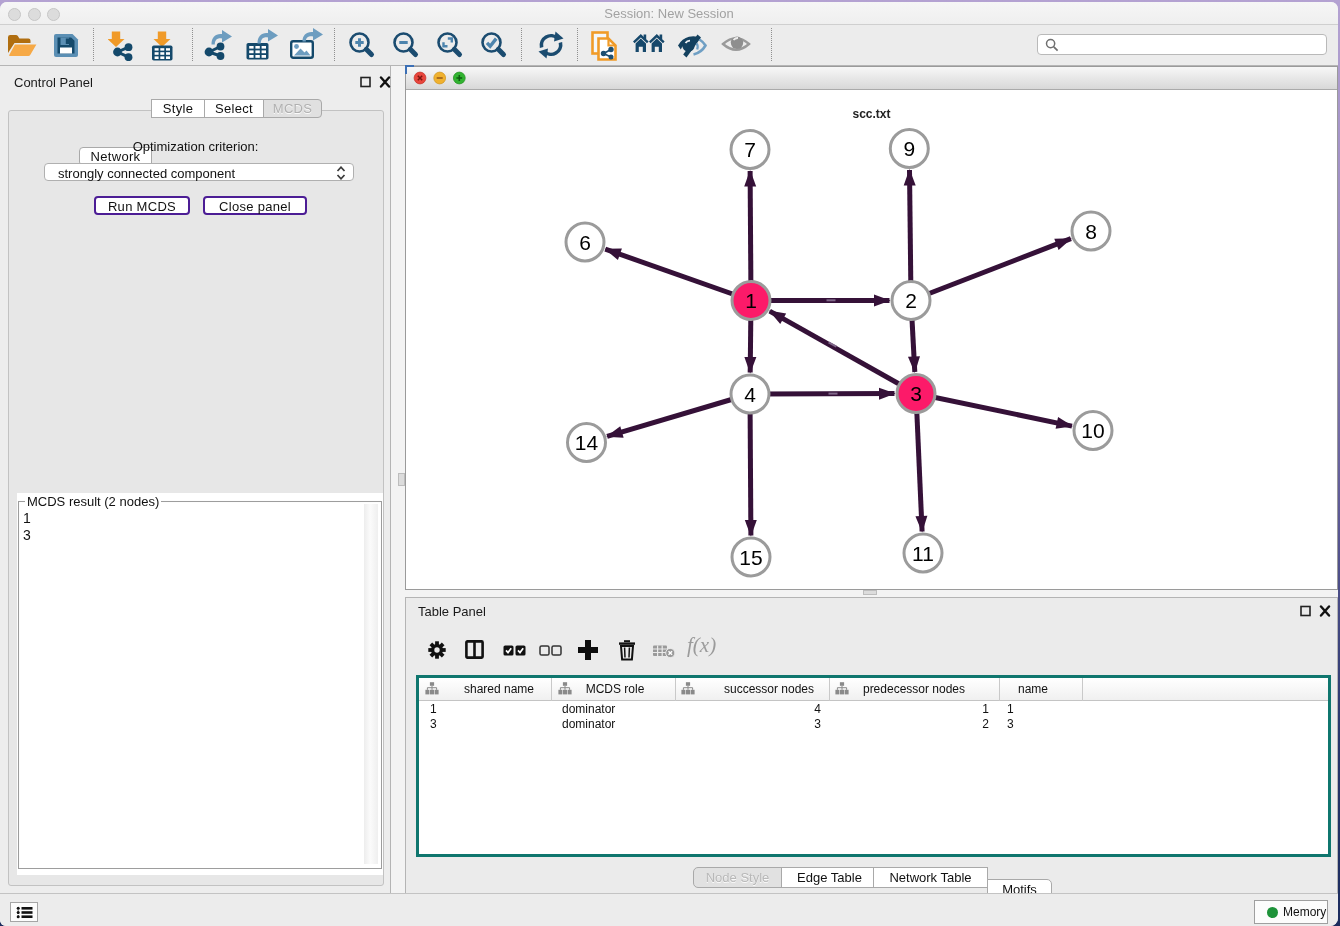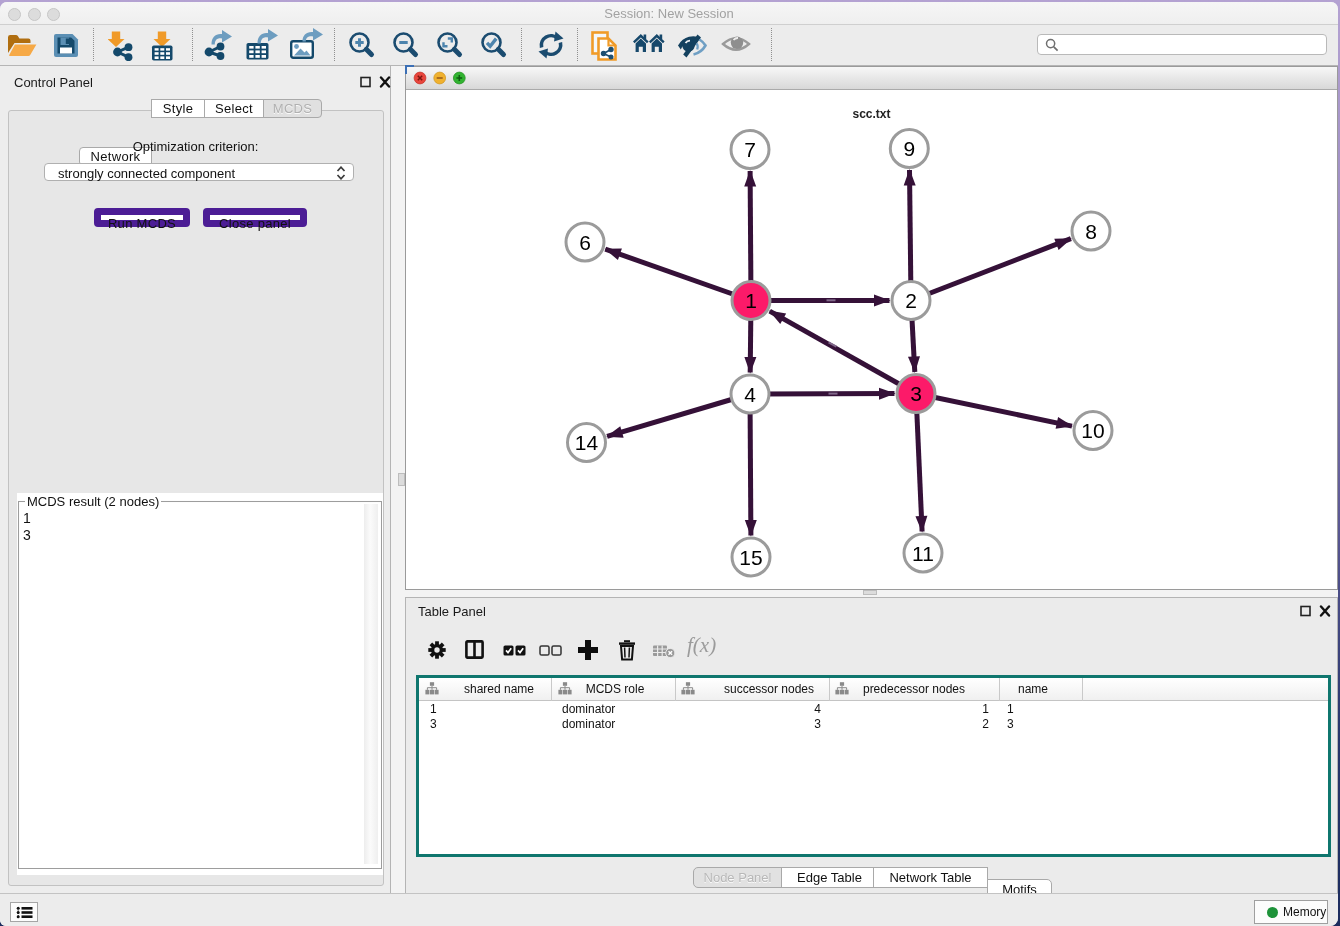--- a/index.html
+++ b/index.html
@@ -31,22 +31,22 @@
   .tabrow{position:absolute;height:19px;font-size:13px;}
   .tab{position:absolute;top:0;height:19px;letter-spacing:0.3px;box-sizing:border-box;background:#fff;
        border:1px solid #a9a9a9;text-align:center;line-height:18px;color:#111;}
   .tab.sel{background:#e0e0e0;color:#b0b0b0;text-shadow:0 1px 0 #fafafa;}
   #cp-content{position:absolute;left:8px;top:44px;width:376px;height:776px;
               background:#e7e7e7;border:1px solid #c2c2c2;border-radius:3px;box-sizing:border-box;}
   #optlabel{position:absolute;left:0;top:73px;width:391px;text-align:center;font-size:13px;color:#111;}
   #combo{position:absolute;left:44px;top:97px;width:310px;height:18px;background:#fff;
          border:1px solid #b0b0b0;border-radius:4px;box-sizing:border-box;}
   #combo span{position:absolute;left:13px;top:2px;font-size:13px;color:#111;}
-  .btn{position:absolute;height:19px;letter-spacing:0.3px;background:#fff;border:7px solid #4c1d95;border-radius:4px;
-       box-sizing:border-box;text-align:center;font-size:13px;line-height:17px;color:#111;margin-top:12px;}
+  .btn{position:absolute;height:19px;letter-spacing:0.3px;background:#fff;border:2px solid #4c1d95;border-radius:4px;
+       box-sizing:border-box;text-align:center;font-size:13px;line-height:17px;color:#111;}
   
   #mcdsbox{position:absolute;left:17px;top:427px;width:366px;height:382px;background:#fff;}
   #mcdsborder{position:absolute;left:1px;top:8px;width:362px;height:366px;
               border:1px solid #9d9d9d;box-shadow:1px 1px 0 #fdfdfd inset, -1px -1px 0 #fdfdfd;}
   #mcdslegend{position:absolute;left:8px;top:1px;background:#fff;padding:0 2px;font-size:13px;color:#111;}
   #mcdslist{position:absolute;left:6px;top:17px;font-size:14px;color:#111;line-height:17px;}
   #mcdssb{position:absolute;right:5px;top:11px;width:14px;height:360px;
           background:linear-gradient(90deg,#ededed,#fbfbfb 45%,#efefef);}
   
   #netwin{position:absolute;left:405px;top:64px;width:933px;height:524px;
@@ -487,21 +487,21 @@
       </div>
       <div class="trow" style="left:0;top:38px;width:100%;">
         <div class="tcell" style="left:11px;">3</div>
         <div class="tcell" style="left:143px;">dominator</div>
         <div class="tcell" style="left:266px;width:136px;text-align:right;">3</div>
         <div class="tcell" style="left:420px;width:150px;text-align:right;">2</div>
         <div class="tcell" style="left:588px;">3</div>
       </div>
     </div>
     <div class="btabrow">
-      <div class="btab sel" style="left:287px;top:269px;width:89px;border-radius:5px 0 0 5px;">Node Panel</div>
+      <div class="btab sel" style="left:287px;top:269px;width:89px;border-radius:5px 0 0 5px;">Node Style</div>
       <div class="btab" style="left:375px;top:269px;width:97px;">Edge Table</div>
       <div class="btab" style="left:467px;top:269px;width:115px;">Network Table</div>
       <div class="btab" style="left:581px;top:281px;width:65px;border-radius:0 5px 5px 0;">Motifs</div>
     </div>
   </div>
   <div class="abs" style="left:391px;top:64px;width:14px;height:827px;background:#f3f3f3;"></div>
   <div class="abs" style="left:405px;top:588px;width:933px;height:7px;background:#f3f3f3;"></div>
 
   <div class="abs" style="left:863px;top:588px;width:14px;height:5px;background:#dcdcdc;border:1px solid #bdbdbd;box-sizing:border-box;"></div>
   <div class="abs" style="left:398px;top:471px;width:5px;height:11px;background:#dcdcdc;border:1px solid #bdbdbd;"></div>

